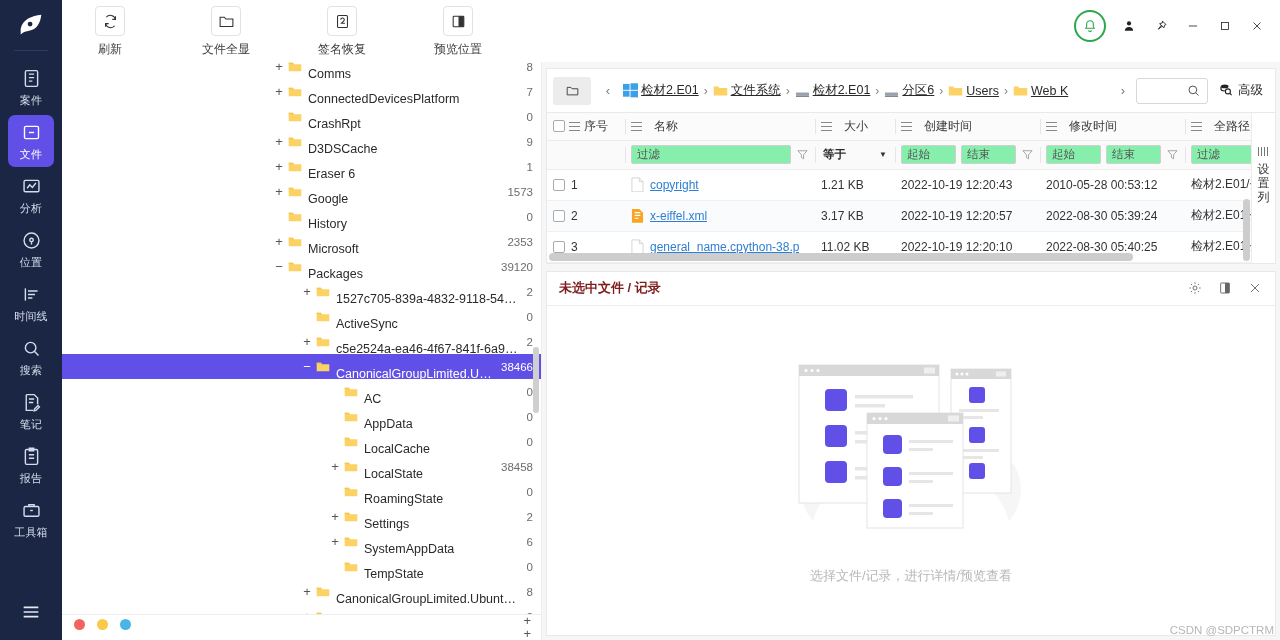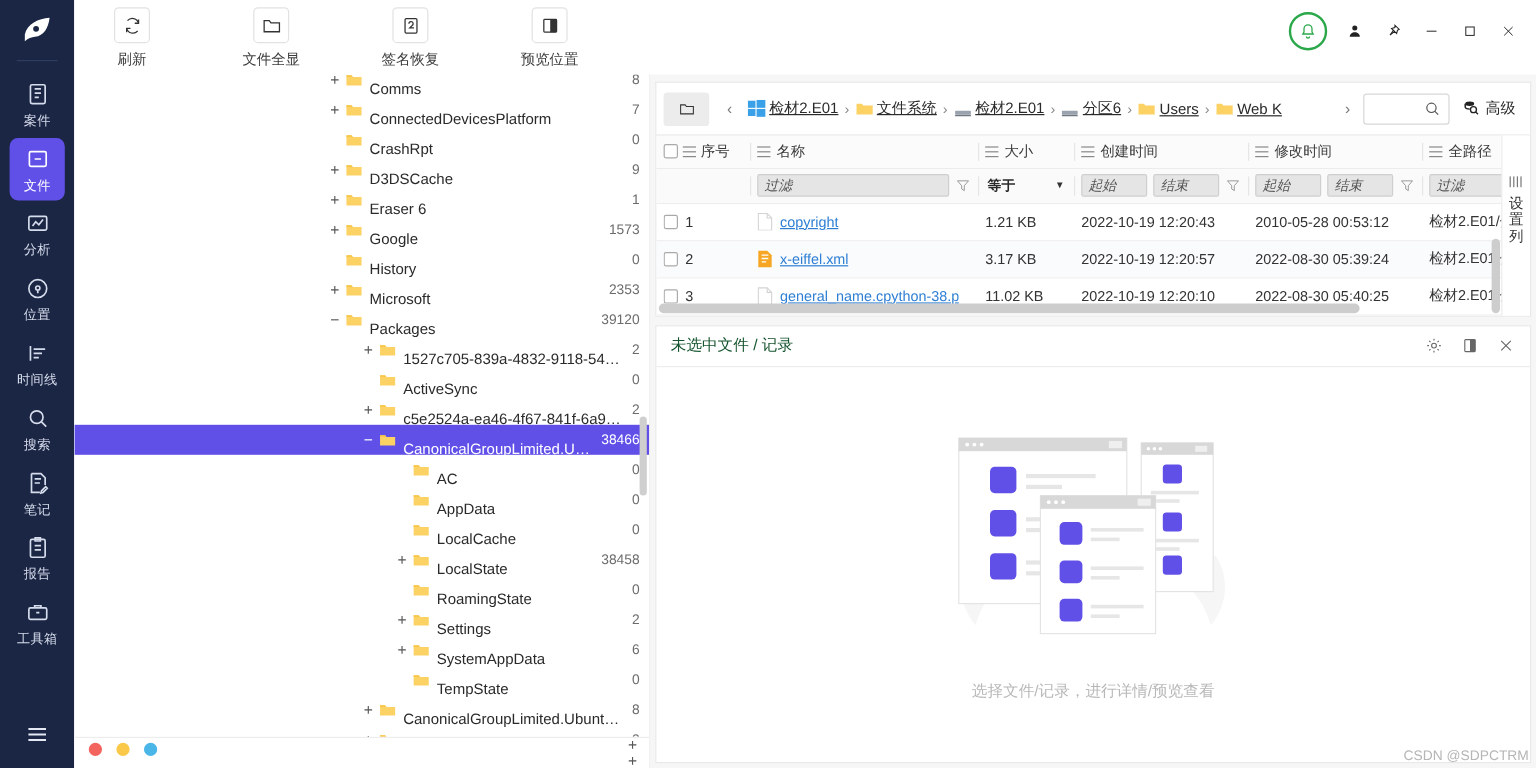--- a/index.html
+++ b/index.html
@@ -124,37 +124,37 @@
   .tablearea { flex:1; min-width:0; position:relative; overflow:hidden; }
   table.ftable { width:100%; border-collapse:collapse; table-layout:fixed; }
   table.ftable th, table.ftable td { text-align:left; font-weight:normal; }
   .hdr-row th {
     height:27px; background:#fbfbfb; border-bottom:1px solid #ececec;
     font-size:12px; color:#3a3a3a; padding:0 6px; position:relative;
   }
   .hdr-row th + th::before{
     content:""; position:absolute; left:0; top:6px; bottom:6px; width:1px; background:#e6e6e6;
   }
-  .hcell { display:flex; align-items:center; gap:5px;}
+  .hcell { display:flex; align-items:center; gap:12px;}
   .gridico { width:11px; height:9px; display:inline-block; position:relative; flex:0 0 11px;}
   .gridico i { position:absolute; left:0; height:1px; background:#888; }
   .gridico i:nth-child(1){top:0;width:11px;}
   .gridico i:nth-child(2){top:4px;width:11px;}
   .gridico i:nth-child(3){top:8px;width:11px;}
   .cbx { width:12px;height:12px;border:1px solid #aaa;border-radius:2px;background:#fff;display:inline-block;flex:0 0 12px;}
   .hdr-row th.c-idx .hcell{gap:4px;}
   .filt-row td {
     height:29px; background:#fafafa; border-bottom:1px solid #ececec; padding:0 6px; position:relative;
   }
   .filt-row td + td::before{
     content:""; position:absolute; left:0; top:6px; bottom:6px; width:1px; background:#e6e6e6;
   }
   .fin {
-    height:19px; border:1px solid #cfcfcf; border-radius:2px; background:#e5e5e5;
-    font-size:11.5px; color:#555; padding:0 5px; display:flex; align-items:center;font-style:italic;
+    height:19px; border:1px solid #cfcfcf; border-radius:2px; background:#86efac;
+    font-size:11.5px; color:#555; padding:0 5px; display:flex; align-items:center;
   }
   .fcombo {
     height:19px; font-size:11.5px; color:#2a2a2a; display:flex; align-items:center;
     justify-content:space-between; padding:0 2px; font-weight:bold;
   }
   .fcombo .car { font-size:8px; color:#333; }
   .fgrp { display:flex; align-items:center; gap:5px;}
   .fgrp .fin { flex:1; min-width:0;}
   .funnel { width:13px;height:13px;flex:0 0 13px;}
   .funnel svg{width:13px;height:13px;stroke:#888;fill:none;stroke-width:1.3;}
@@ -177,21 +177,21 @@
   .colsettings .bars i { position:absolute; top:0; width:1px; height:9px; background:#777;}
   .colsettings .bars i:nth-child(1){left:0;}
   .colsettings .bars i:nth-child(2){left:3px;}
   .colsettings .bars i:nth-child(3){left:6px;}
   .colsettings .bars i:nth-child(4){left:9px;}
   .colsettings .vtxt { font-size:12px; color:#333; line-height:14px; text-align:center; }
 
   
   .preview { flex:1; margin-top:7px; background:#fff; border:1px solid #e9e9e9; display:flex; flex-direction:column; min-height:0;}
   .pv-head { height:34px; display:flex; align-items:center; padding:0 12px; border-bottom:1px solid #ededed;}
-  .pv-title { font-size:13px; font-weight:normal; color:#14532d; flex:1;}
+  .pv-title { font-size:13px; font-weight:bold; color:#7f1d1d; flex:1;}
   .pv-actions { display:flex; align-items:center; gap:14px;}
   .pv-actions .pa { cursor:pointer; display:flex; align-items:center; justify-content:center;}
   .pv-actions svg { width:16px; height:16px; stroke:#666; fill:none; stroke-width:1.4;}
   .pv-body { flex:1; display:flex; flex-direction:column; align-items:center; justify-content:center; min-height:0; position:relative;}
   .pv-illus { position:relative; width:300px; height:210px; }
   .pv-empty-txt { font-size:13px; color:#b8b8b8; margin-top:2px;}
 
   .watermark { position:absolute; right:6px; bottom:4px; font-size:11.5px; color:#b6b6b6; }
   .dots { position:absolute; left:12px; bottom:10px; display:flex; gap:12px;}
   .dots i { width:11px; height:11px; border-radius:50%; display:block;}

